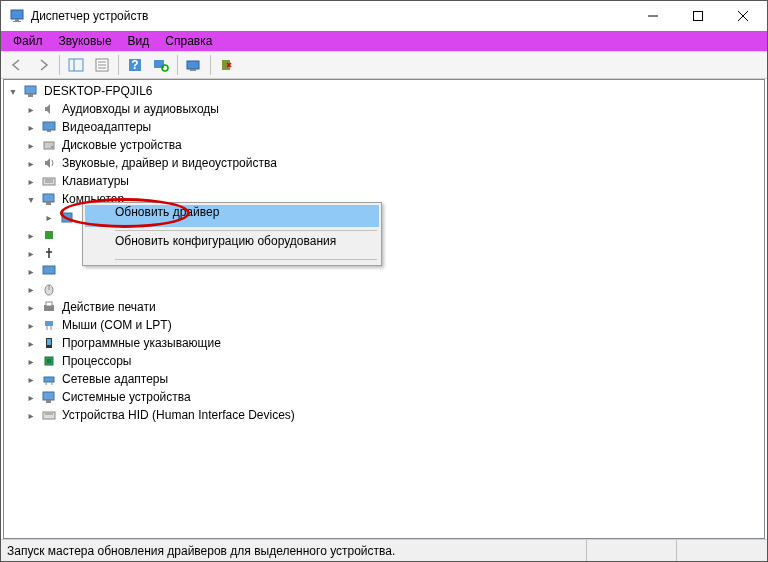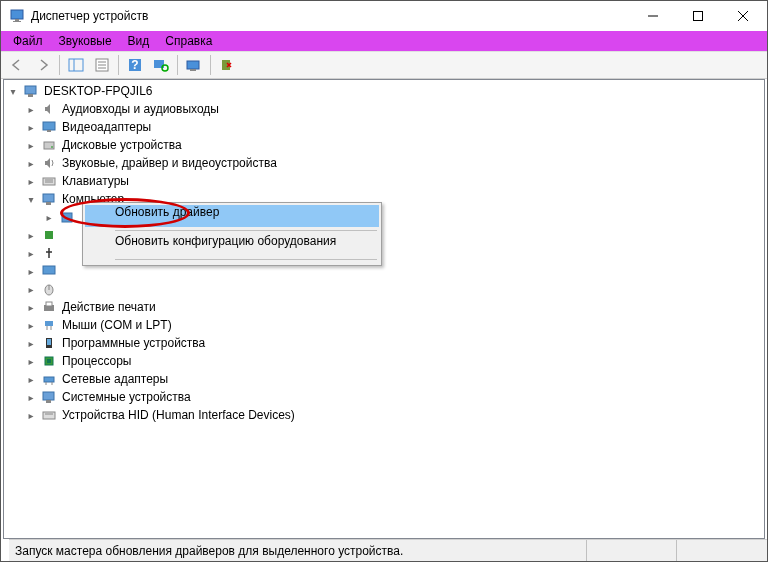--- a/index.html
+++ b/index.html
@@ -27,21 +27,21 @@
 .depth-1 { padding-left: 20px; }
 .depth-2 { padding-left: 38px; }
 
 .context-menu { position: absolute; background: #f0f0f0; border: 1px solid #a0a0a0; box-shadow: 2px 2px 3px rgba(0,0,0,0.25); padding: 2px; width: 300px; left: 78px; top: 122px; z-index: 10; }
 .ctx-item { height: 22px; display: flex; align-items: flex-start; padding-left: 30px; cursor: pointer; position: relative; }
 .ctx-item.highlight { background: #90c8f6; }
 .ctx-sep { height: 1px; background: #c0c0c0; margin: 3px 2px 3px 30px; }
 
 .highlight-ellipse { position: absolute; left: 56px; top: 118px; width: 130px; height: 30px; border: 3px solid #d00000; border-radius: 50%; pointer-events: none; z-index: 20; }
 
-.statusbar { height: 22px; display: flex; align-items: center; border-top: 1px solid #d0d0d0; background: #f0f0f0; margin-left: 8px; }
+.statusbar { height: 22px; display: flex; align-items: center; border-top: 1px solid #d0d0d0; background: #f0f0f0; }
 .status-pane { padding: 0 6px; border-right: 1px solid #c0c0c0; height: 100%; display: flex; align-items: center; }
 .status-pane:first-child { flex: 1; }
 .status-pane.small { width: 90px; }
 
 svg { display: block; }
 </style>
 </head>
 <body>
 
 <div class="titlebar">
@@ -280,21 +280,21 @@
   </div>
 
   <div class="tree-node depth-1">
     <span class="tree-toggle">▸</span>
     <span class="tree-icon">
         <svg width="14" height="14">
           <rect x="4" y="2" width="6" height="10" fill="#333"></rect>
           <rect x="5" y="3" width="4" height="6" fill="#6ad"></rect>
         </svg>
       </span>
-    <span class="tree-label">Программные устройства</span>
+    <span class="tree-label">Программные указывающие</span>
   </div>
 
   <div class="tree-node depth-1">
     <span class="tree-toggle">▸</span>
     <span class="tree-icon">
         <svg width="14" height="14">
           <rect x="3" y="3" width="8" height="8" fill="#3a9a3a" stroke="#175"></rect>
           <rect x="5" y="5" width="4" height="4" fill="#175"></rect>
         </svg>
       </span>

